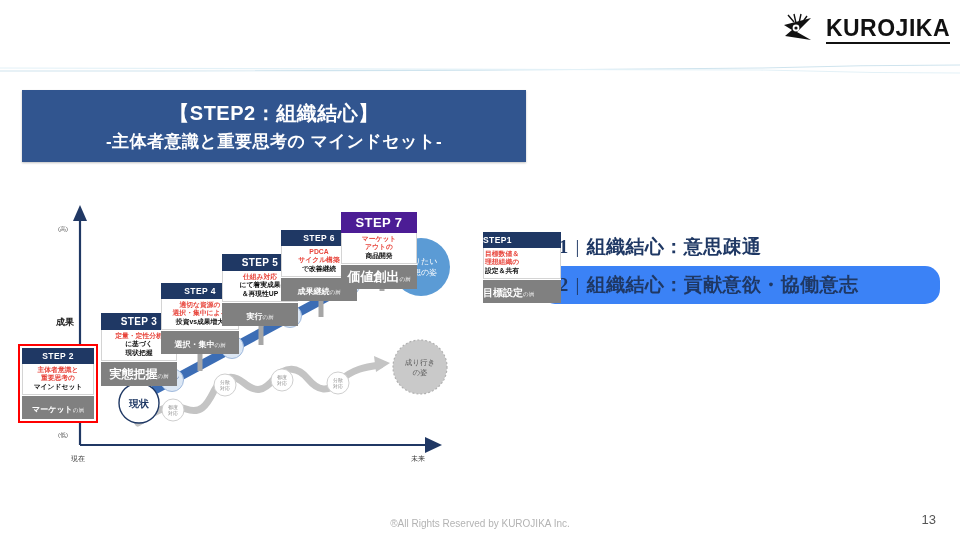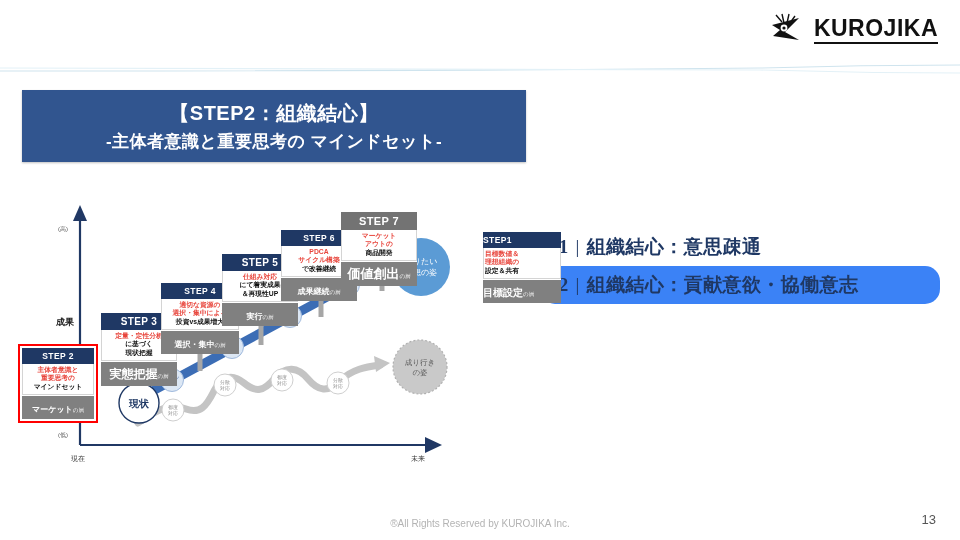--- a/index.html
+++ b/index.html
@@ -6,21 +6,21 @@
   html, body { margin:0; padding:0; }
   body {
     width:960px; height:540px;
     background:#ffffff;
     font-family:"Liberation Sans","DejaVu Sans",sans-serif;
     position:relative;
     overflow:hidden;
   }
   
   .logo {
-    position:absolute; right:22px; top:12px;
+    position:absolute; right:10px; top:12px;
     display:flex; align-items:center; gap:5px;
   }
   .logo-mark { width:40px; height:36px; }
   .logo-text {
     font-weight:bold; font-size:23px; letter-spacing:0.5px;
     color:#111; border-bottom:2px solid #111; line-height:1.05;
     padding-bottom:1px;
   }
   .hairline {
     position:absolute; left:0; top:64px; width:960px; height:10px;
@@ -234,21 +234,21 @@
     <div style="position: absolute; left: 281px; top: 230px; width: 76px; background: rgb(255, 255, 255); text-align: center;">
       <div style="background: rgb(31, 56, 100); color: rgb(255, 255, 255); font-size: 8.5px; font-weight: bold; padding: 3px 0px; letter-spacing: 0.4px;">STEP 6</div>
       <div style="background: rgb(255, 255, 255); border-right: 1px solid rgb(212, 212, 212); border-bottom: 1px solid rgb(212, 212, 212); border-left: 1px solid rgb(212, 212, 212); border-image: initial; border-top: none; padding: 2px 1px 3px; line-height: 1.25;">
         <div style="color: rgb(232, 69, 60); font-size: 6.8px; font-weight: bold;">PDCA</div>
         <div style="color: rgb(232, 69, 60); font-size: 6.8px; font-weight: bold;">サイクル構築</div>
         <div style="color: rgb(17, 17, 17); font-size: 6.8px; font-weight: bold;">で改善継続</div>
       </div>
       <div style="background: rgb(128, 128, 128); color: rgb(255, 255, 255); padding: 2px 0px 3px; margin-top: 1px;"><span style="font-size: 8px; font-weight: bold;">成果継続</span><span style="font-size: 5.5px;">の層</span></div>
     </div>
     <div style="position: absolute; left: 341px; top: 212px; width: 76px; background: rgb(255, 255, 255); text-align: center;">
-      <div style="background: #737373; color: rgb(255, 255, 255); font-size: 11px; font-weight: bold; padding: 3px 0px; letter-spacing: 0.4px;">STEP 7</div>
+      <div style="background: #4c1d95; color: rgb(255, 255, 255); font-size: 13px; font-weight: bold; padding: 3px 0px; letter-spacing: 0.4px;">STEP 7</div>
       <div style="background: rgb(255, 255, 255); border-right: 1px solid rgb(212, 212, 212); border-bottom: 1px solid rgb(212, 212, 212); border-left: 1px solid rgb(212, 212, 212); border-image: initial; border-top: none; padding: 2px 1px 3px; line-height: 1.25;">
         <div style="color: rgb(232, 69, 60); font-size: 6.8px; font-weight: bold;">マーケット</div>
         <div style="color: rgb(232, 69, 60); font-size: 6.8px; font-weight: bold;">アウトの</div>
         <div style="color: rgb(17, 17, 17); font-size: 6.8px; font-weight: bold;">商品開発</div>
       </div>
       <div style="background: rgb(128, 128, 128); color: rgb(255, 255, 255); padding: 2px 0px 3px; margin-top: 1px;"><span style="font-size: 13px; font-weight: bold;">価値創出</span><span style="font-size: 5.5px;">の層</span></div>
     </div>
     <div style="position: absolute; left: 483px; top: 232px; width: 78px; background: rgb(255, 255, 255); ">
       <div style="background: rgb(31, 56, 100); color: rgb(255, 255, 255); font-size: 8.5px; font-weight: bold; padding: 3px 0px; letter-spacing: 0.4px;">STEP1</div>
       <div style="background: rgb(255, 255, 255); border-right: 1px solid rgb(212, 212, 212); border-bottom: 1px solid rgb(212, 212, 212); border-left: 1px solid rgb(212, 212, 212); border-image: initial; border-top: none; padding: 2px 1px 3px; line-height: 1.25;">

